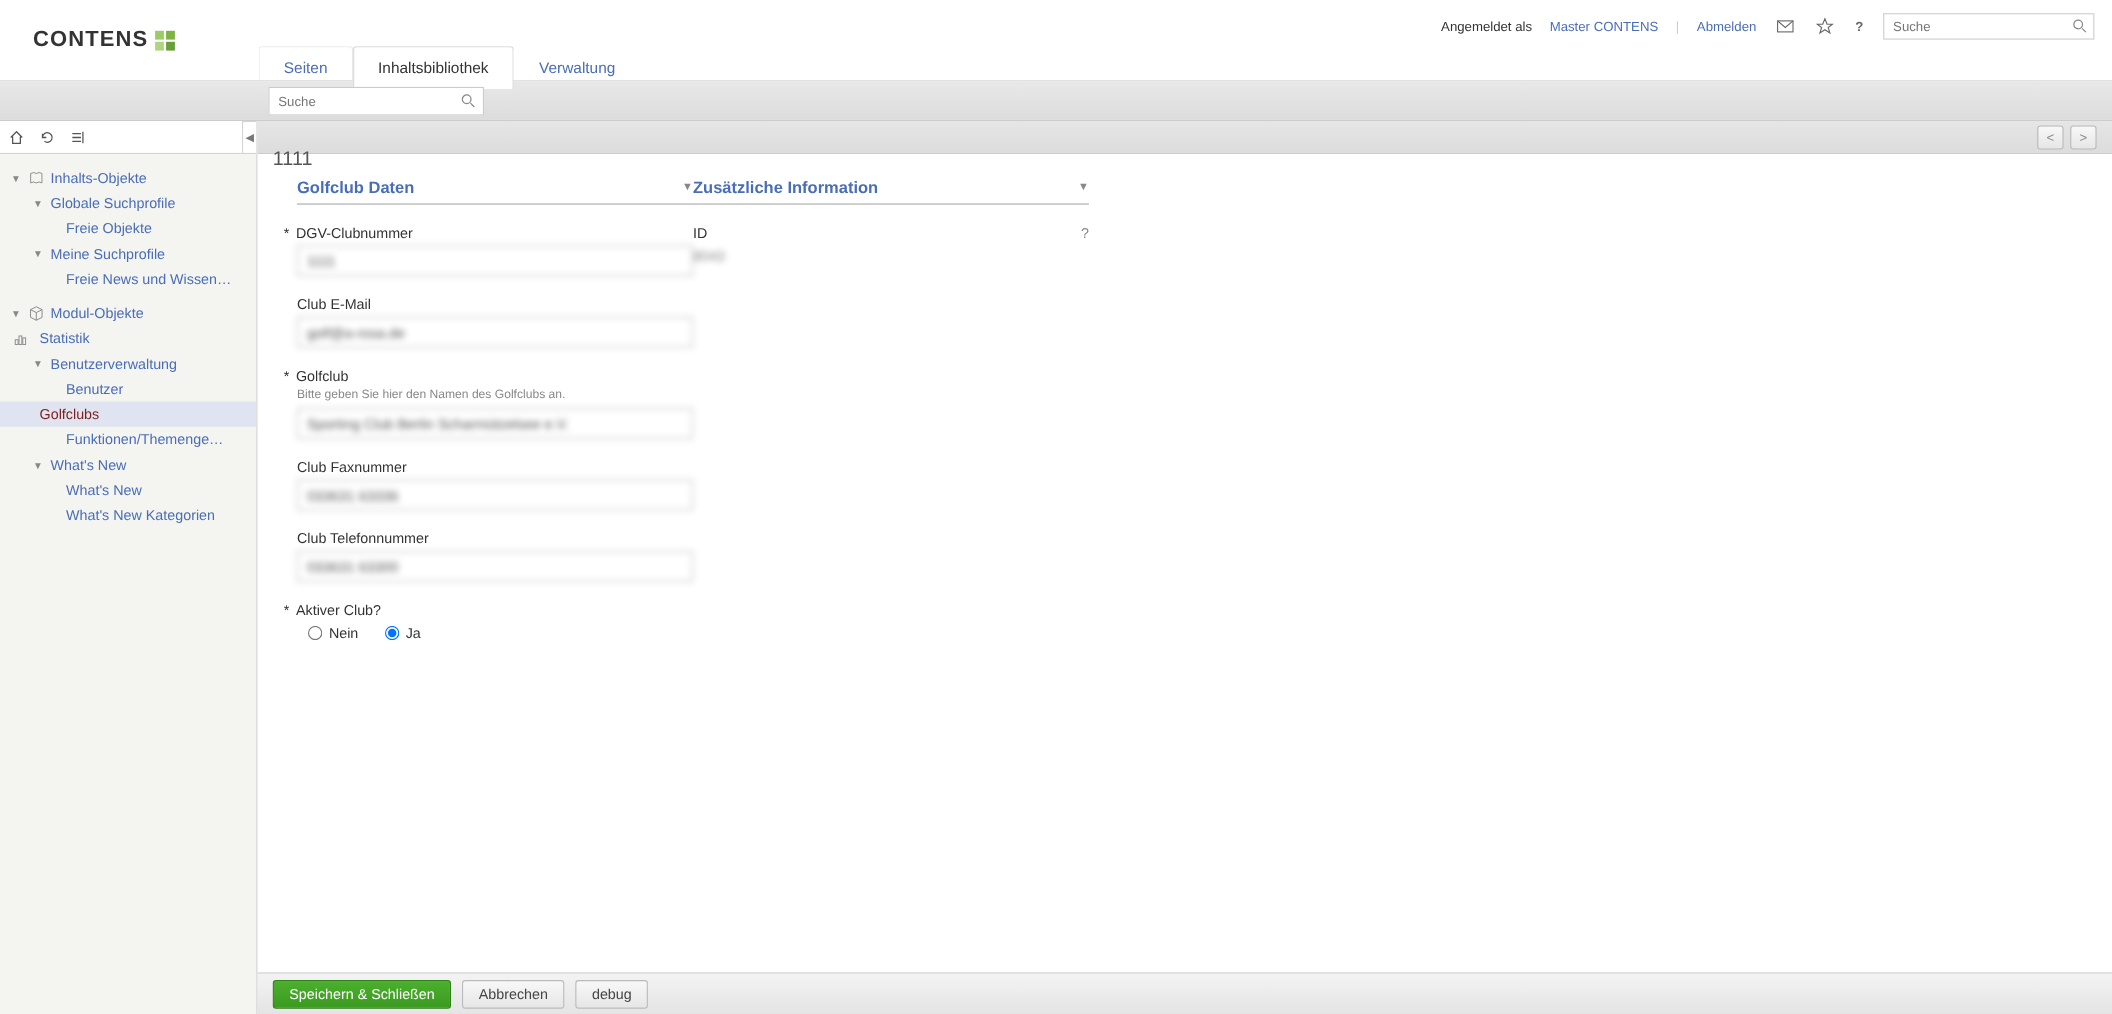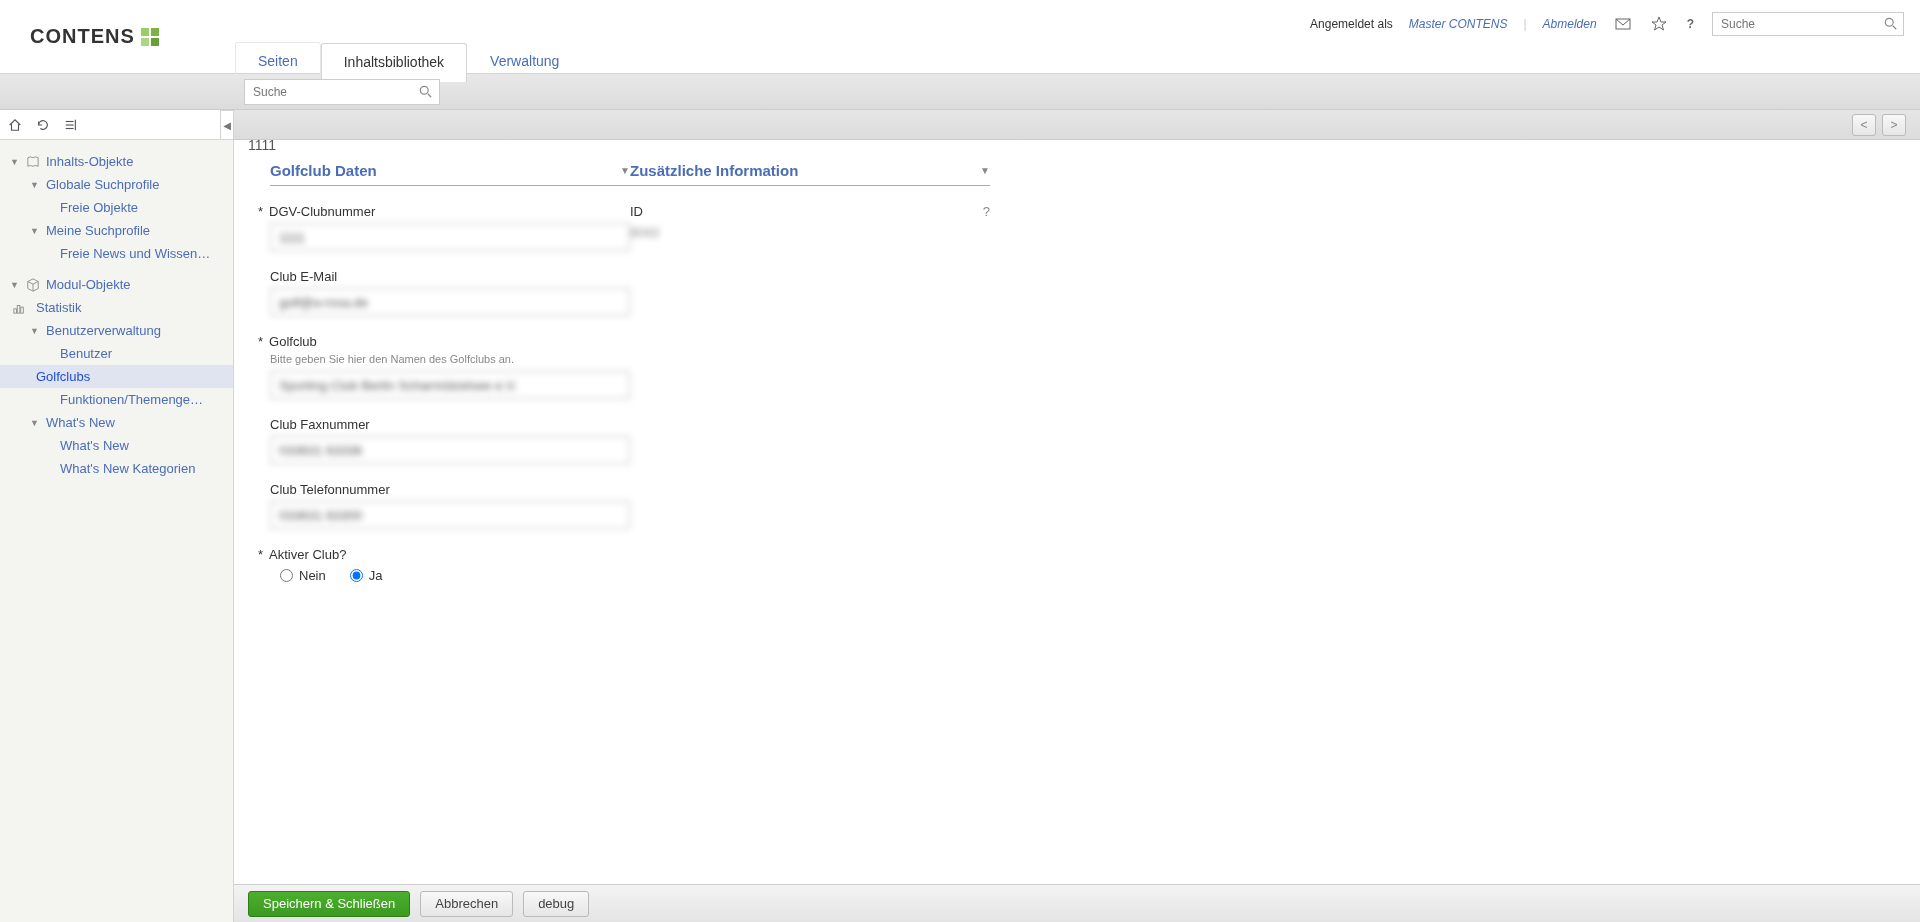--- a/index.html
+++ b/index.html
@@ -12,27 +12,27 @@
   .logo-squares { display: inline-grid; grid-template-columns: repeat(2, 8px); grid-template-rows: repeat(2, 8px); gap: 2px; margin-left: 6px; }
   .logo-squares .sq { width: 8px; height: 8px; background: #8bc34a; }
   .logo-squares .c1 { background: #9ccc65; }
   .logo-squares .c2 { background: #7cb342; }
   .logo-squares .c3 { background: #aed581; }
   .logo-squares .c4 { background: #689f38; }
   
   .header-main { flex: 1; display: flex; flex-direction: column; align-items: stretch; }
   .header-top { display: flex; justify-content: flex-end; align-items: center; padding: 12px 16px 0 0; gap: 16px; font-size: 12px; }
   .header-top .sep { color: #ccc; }
-  .header-top a { color: #4a6db8; text-decoration: none; font-style: italic; }
+  .header-top a { color: #4a6db8; text-decoration: none; }
   .header-top .icon-btn { color: #666; cursor: pointer; padding: 0 2px; }
   .header-top .search-wrap { position: relative; }
   .header-top input { width: 192px; height: 24px; border: 1px solid #ccc; padding: 0 26px 0 8px; font-size: 12px; color: #888; }
   .header-top .search-icon-sm { position: absolute; right: 6px; top: 4px; color: #888; }
   
-  .tabs-row { display: flex; align-items: flex-end; padding-left: 0; margin-top: 6px; }
+  .tabs-row { display: flex; align-items: flex-start; padding-left: 0; margin-top: 6px; }
   .main-tab { padding: 10px 22px 12px; border: 1px solid transparent; border-bottom: none; color: #4a6db8; cursor: pointer; font-size: 14px; }
   .main-tab.active { border-color: #d4d4d4; background: #fff; color: #333; border-top-left-radius: 3px; border-top-right-radius: 3px; margin-bottom: -1px; }
   .main-tab.first { border: 1px solid #e8e8e8; border-bottom: none; border-top-left-radius: 3px; border-top-right-radius: 3px; }
   
   
   .subheader { height: 36px; background: linear-gradient(#e8e8e8, #dcdcdc); border-bottom: 1px solid #ccc; display: flex; align-items: center; padding-left: 244px; }
   .subheader .search-wrap { position: relative; }
   .subheader input { width: 196px; height: 26px; border: 1px solid #ccc; background: #fff; padding: 0 28px 0 8px; font-size: 12px; color: #888; }
   .subheader .search-icon-sm { position: absolute; right: 7px; top: 5px; color: #888; }
   
@@ -40,28 +40,28 @@
   .layout { display: flex; height: calc(922px - 74px - 36px); }
   .sidebar { width: 234px; background: #f4f4f0; border-right: 1px solid #d4d4d4; position: relative; overflow: hidden; }
   .sidebar-toolbar { height: 30px; background: #fff; border-bottom: 1px solid #d4d4d4; display: flex; align-items: center; padding: 0 8px; gap: 14px; }
   .sidebar-toolbar .icon-btn { color: #555; cursor: pointer; }
   .sidebar-collapse { position: absolute; right: -1px; top: 0; width: 14px; height: 30px; background: #fff; border: 1px solid #d4d4d4; display: flex; align-items: center; justify-content: center; font-size: 10px; color: #777; cursor: pointer; }
   
   .tree { padding: 10px 0 10px 0; }
   .tree-item { display: flex; align-items: center; padding: 4px 6px 4px 10px; gap: 6px; color: #4a6db8; cursor: pointer; white-space: nowrap; overflow: hidden; text-overflow: ellipsis; }
   .tree-item.lvl2 { padding-left: 30px; }
   .tree-item.lvl3 { padding-left: 60px; }
-  .tree-item.active { background: #dfe4f0; color: #1d4ed8; padding-left: 36px; }
+  .tree-item.active { background: #dfe4f0; color: #7f1d1d; padding-left: 36px; }
   .tree-item .tree-icon { width: 14px; color: #888; font-size: 12px; }
   .tree-item .chev { font-size: 9px; color: #888; display: inline-block; width: 10px; }
   .tree-spacer { height: 8px; }
   
   .content { flex: 1; display: flex; flex-direction: column; background: #fff; }
   .content-header { height: 30px; background: linear-gradient(#e6e6e6, #dcdcdc); border-bottom: 1px solid #ccc; display: flex; align-items: center; padding: 0 14px; justify-content: space-between; }
-  .crumb { color: #555; font-size: 14px; margin-top: 40px; }
+  .crumb { color: #555; font-size: 18px; margin-top: 40px; }
   .pager { display: flex; gap: 6px; }
   .pager-btn { width: 24px; height: 22px; border: 1px solid #bbb; background: linear-gradient(#f8f8f8, #e6e6e6); border-radius: 3px; color: #888; display: flex; align-items: center; justify-content: center; cursor: pointer; font-size: 12px; }
   
   .form-area { flex: 1; padding: 22px 16px 16px 36px; display: flex; overflow: auto; }
   .form-col { width: 360px; }
   .form-col.col2 { width: 360px; }
   
   .section-title { display: flex; align-items: center; justify-content: space-between; font-size: 15px; color: #4a6db8; font-weight: 600; padding-bottom: 6px; border-bottom: 1px solid #aaa; margin-bottom: 18px; }
   .section-title .dd-icon { color: #888; font-size: 10px; }
   

